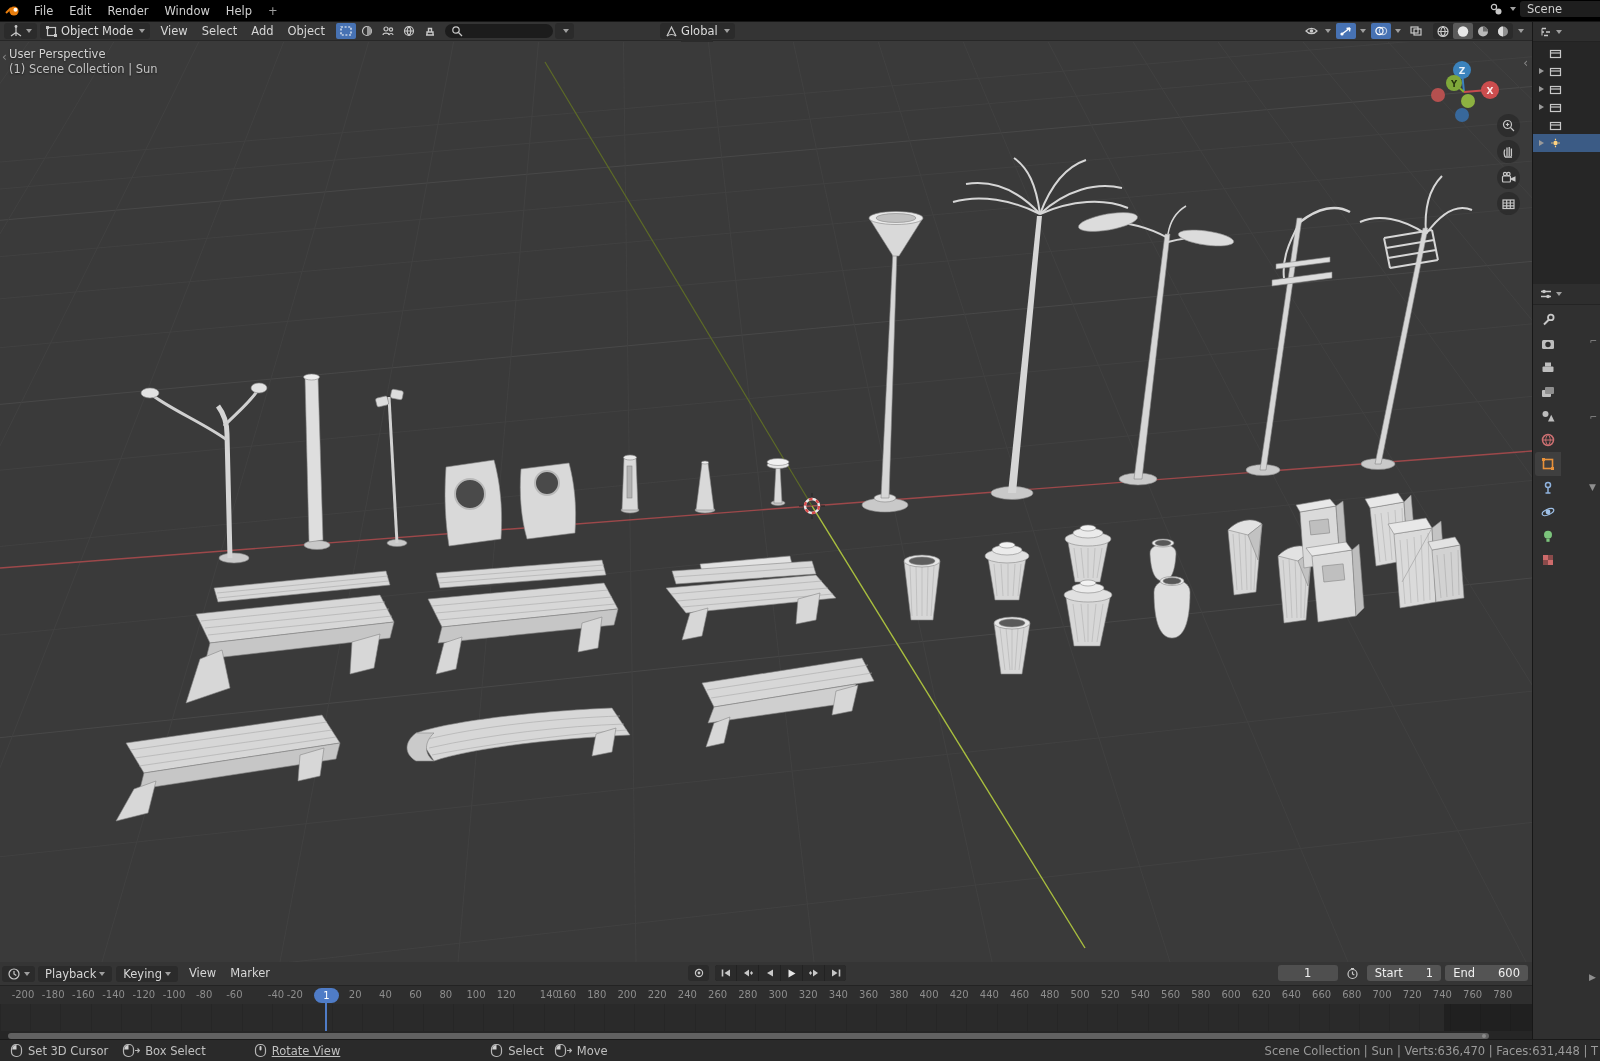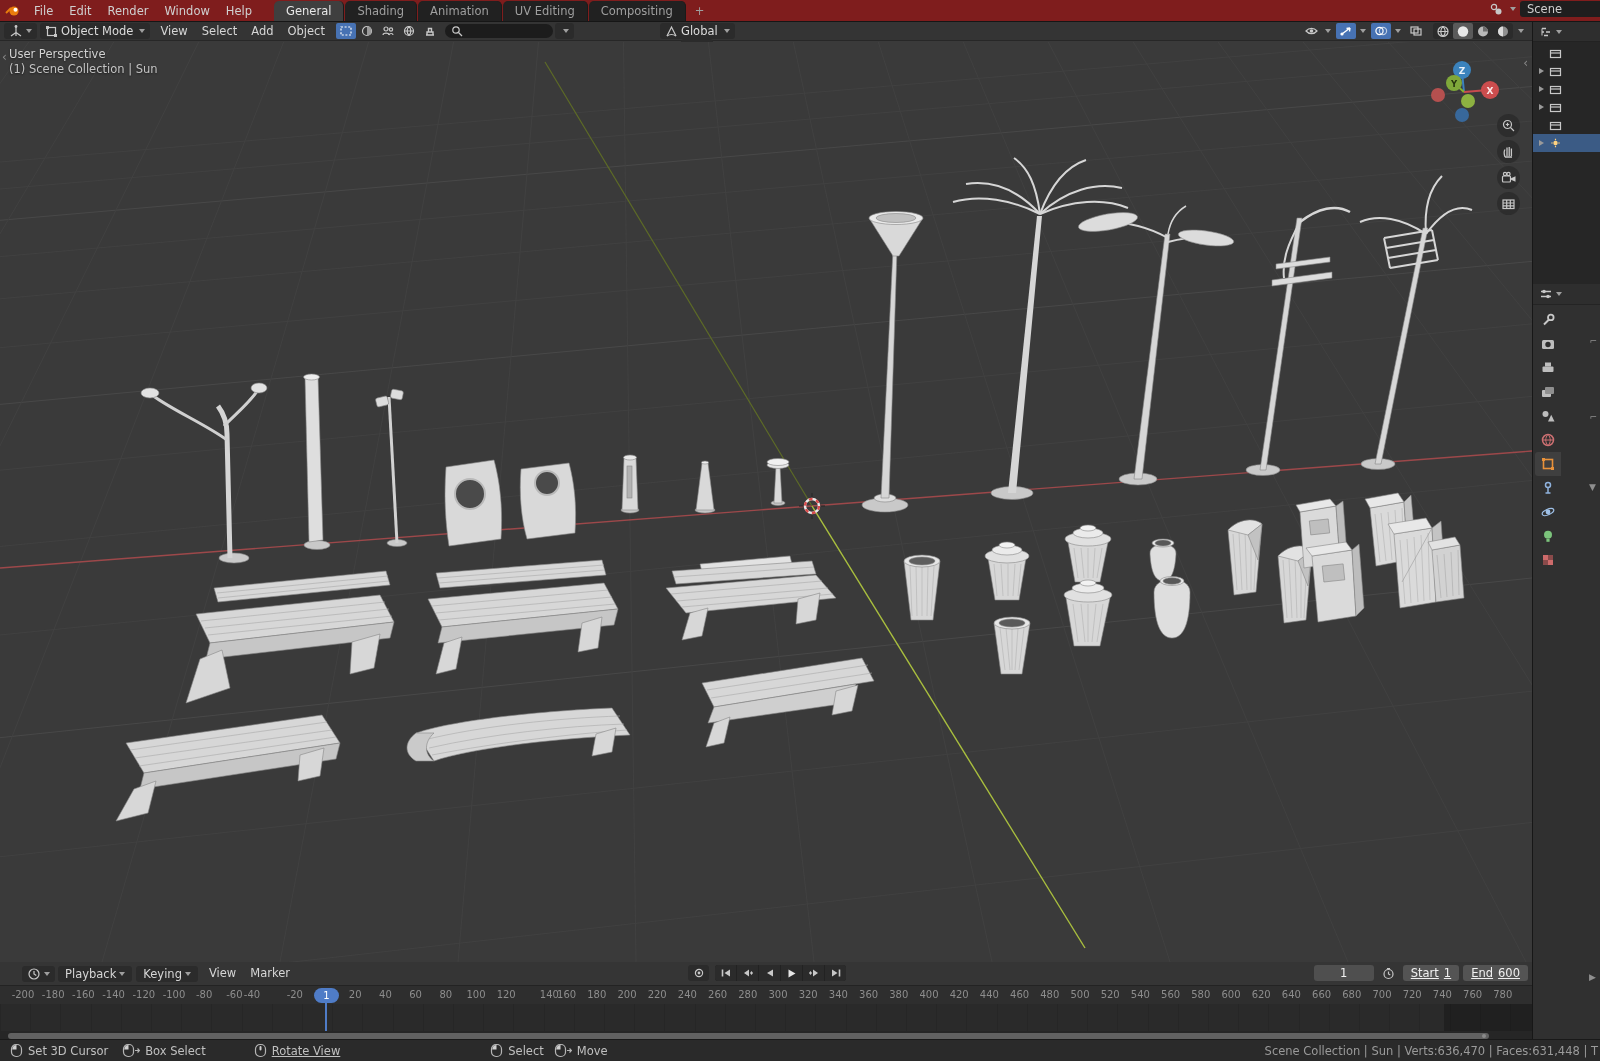--- a/index.html
+++ b/index.html
@@ -4,21 +4,21 @@
 <style>
   html,body{margin:0;padding:0;background:#1d1d1d;}
   #app{position:relative;width:1600px;height:1061px;background:#3a3a3a;
        font-family:"DejaVu Sans",sans-serif;font-size:11.5px;color:#d4d4d4;
        overflow:hidden;user-select:none;}
   .arr{display:inline-block;width:0;height:0;border-left:3px solid transparent;
        border-right:3px solid transparent;border-top:4px solid #9f9f9f;margin-left:3px;}
   svg{display:block;}
 
   
-  .topbar{position:absolute;top:0;left:0;right:0;height:21px;background:#7f1d1d;
+  .topbar{position:absolute;top:0;left:0;right:0;height:21px;background:#000000;
           border-bottom:1px solid #161616;display:flex;align-items:center;}
   .logo{width:26px;display:flex;justify-content:center;align-items:center;}
   .tmenu{padding:0 8px;color:#d0d0d0;cursor:default;}
   .tabs{display:flex;align-items:flex-end;height:21px;margin-left:14px;}
   .tab{padding:3px 12px 3px;color:#9f9f9f;background:#212121;border-right:1px solid #1a1a1a;
        border-radius:5px 5px 0 0;margin-right:1px;}
   .tab.active{background:#3f3f3f;color:#e8e8e8;}
   .tab-add{padding:2px 8px;color:#9f9f9f;}
   .scenebox{position:absolute;right:0;top:1px;display:flex;align-items:center;gap:4px;}
   .scenefield{background:#1e1e1e;border-radius:3px 0 0 3px;height:16px;min-width:66px;
@@ -64,29 +64,29 @@
   .props-header{height:20px;background:#2e2e2e;border-bottom:1px solid #242424;display:flex;align-items:center;padding-left:6px;}
   .ptabs{position:absolute;top:24px;left:2px;width:27px;}
   .ptab{width:26px;height:24px;display:flex;align-items:center;justify-content:center;
         border-radius:3px 0 0 3px;}
   .ptab.active{background:#3f3f3f;}
   .pmark{position:absolute;color:#8f8f8f;font-size:9px;}
 
   
   .timeline{position:absolute;top:962px;left:0;width:1532px;height:78px;background:#2c2c2c;}
   .tl-header{position:relative;height:23px;background:#353535;border-bottom:1px solid #232323;
-             display:flex;align-items:center;padding-left:22px;}
+             display:flex;align-items:center;padding-left:2px;}
   .tl-center{position:absolute;left:688px;top:3px;display:flex;align-items:center;gap:6px;}
   .tbtn{width:21px;height:16px;background:#2b2b2b;display:flex;align-items:center;justify-content:center;}
   .tgroup{display:flex;border-radius:3px;overflow:hidden;gap:1px;background:#222;}
   .tl-right{position:absolute;right:4px;top:3px;display:flex;align-items:center;gap:4px;}
   .ffield{background:#545454;border-radius:3px;height:16px;display:flex;align-items:center;
           justify-content:center;color:#f0f0f0;padding:0 8px;}
   .frame-main{width:44px;background:#4f4f4f;}
-  .lblval{gap:5px;display:flex;text-decoration:underline;}
+  .lblval{gap:23px;display:flex;}
   .tl-ruler{position:relative;height:19px;background:#2e2e2e;border-bottom:1px solid #262626;}
   .tick{position:absolute;top:3px;transform:translateX(-50%);font-size:10px;color:#8d8d8d;}
   .cfbadge{position:absolute;top:2px;left:314px;width:25px;height:15px;background:#4f7cc7;
            border-radius:8px;color:#fff;font-size:10px;display:flex;align-items:center;justify-content:center;z-index:3;}
   .tl-track{position:absolute;top:42px;left:0;width:100%;height:27px;background:#2a2a2a;
     background-image:repeating-linear-gradient(90deg,#262626 0 1px,transparent 1px 30.2px);}
   .tl-track-dim{position:absolute;top:42px;right:0;width:88px;height:27px;background:rgba(20,20,20,.45);}
   .cfline{position:absolute;top:38px;left:325px;width:2px;height:31px;background:#4f7cc7;z-index:2;}
   .tl-scroll{position:absolute;top:69px;left:0;width:100%;height:9px;background:#262626;}
   .sbar{position:absolute;left:8px;top:1.5px;width:1481px;height:6px;background:#616161;border-radius:3px;}
@@ -110,27 +110,20 @@
           <circle cx="10.5" cy="5.8" r="2" fill="#fff" stroke="none"></circle>
           <path d="M1,9 L6,4" stroke="#e87d0d" stroke-width="2"></path>
         </svg>
       </span>
     <span style="display:flex;">
         <span class="tmenu">File</span>
         <span class="tmenu">Edit</span>
         <span class="tmenu">Render</span>
         <span class="tmenu">Window</span>
         <span class="tmenu">Help</span>
-      </span>
-    <span class="tabs">
-        <span class="tab active">General</span>
-        <span class="tab">Shading</span>
-        <span class="tab">Animation</span>
-        <span class="tab">UV Editing</span>
-        <span class="tab">Compositing</span>
       </span>
     <span class="tab-add">+</span>
     <span class="scenebox">
       <span>
           <svg width="14" height="14" viewBox="0 0 14 14" fill="none" stroke="#c8c8c8" stroke-width="1.2">
             <circle cx="5" cy="5" r="2.6"></circle>
             <circle cx="9.5" cy="9.5" r="3" fill="#c8c8c8" stroke="none"></circle>
           </svg>
         </span>
       <span class="arr"></span>
@@ -903,21 +896,21 @@
     <div class="tl-ruler">
       <span class="cfbadge">1</span>
     <span class="tick" style="left: 23px;">-200</span>
         <span class="tick" style="left: 53.2px;">-180</span>
         <span class="tick" style="left: 83.4px;">-160</span>
         <span class="tick" style="left: 113.6px;">-140</span>
         <span class="tick" style="left: 143.8px;">-120</span>
         <span class="tick" style="left: 174px;">-100</span>
         <span class="tick" style="left: 204.2px;">-80</span>
         <span class="tick" style="left: 234.4px;">-60</span>
-        <span class="tick" style="left: 252px;">-40</span>
+        <span class="tick" style="left: 276px;">-40</span>
         <span class="tick" style="left: 294.8px;">-20</span>
         <span class="tick" style="left: 355.2px;">20</span>
         <span class="tick" style="left: 385.4px;">40</span>
         <span class="tick" style="left: 415.6px;">60</span>
         <span class="tick" style="left: 445.8px;">80</span>
         <span class="tick" style="left: 476px;">100</span>
         <span class="tick" style="left: 506.2px;">120</span>
         <span class="tick" style="left: 536.4px; margin-left: 13px;">140</span>
         <span class="tick" style="left: 566.6px;">160</span>
         <span class="tick" style="left: 596.8px;">180</span>

